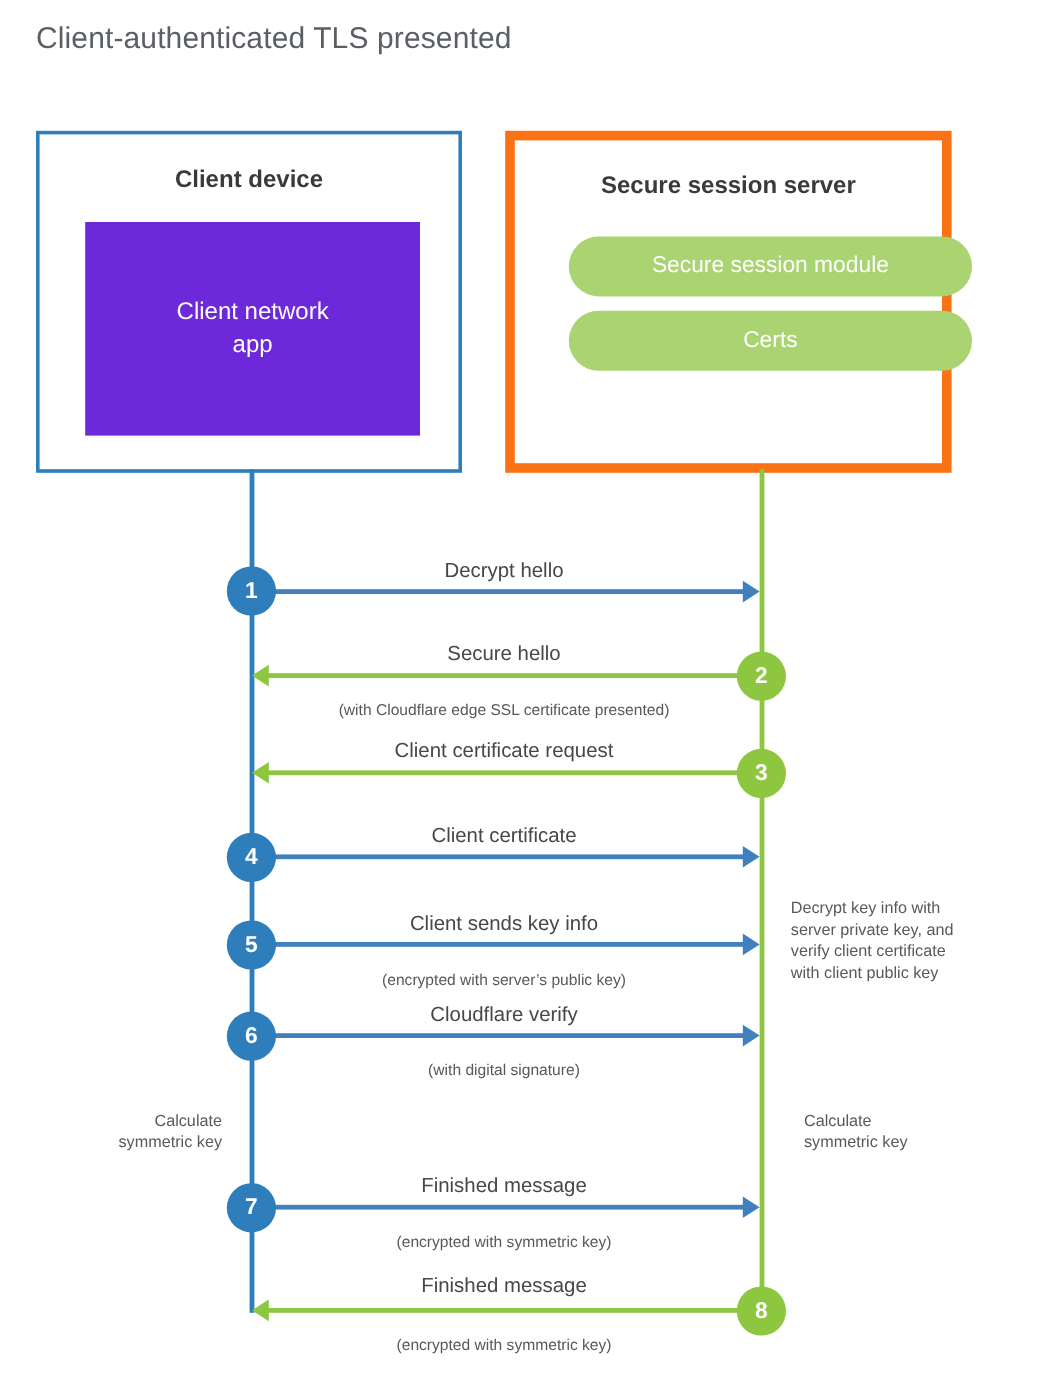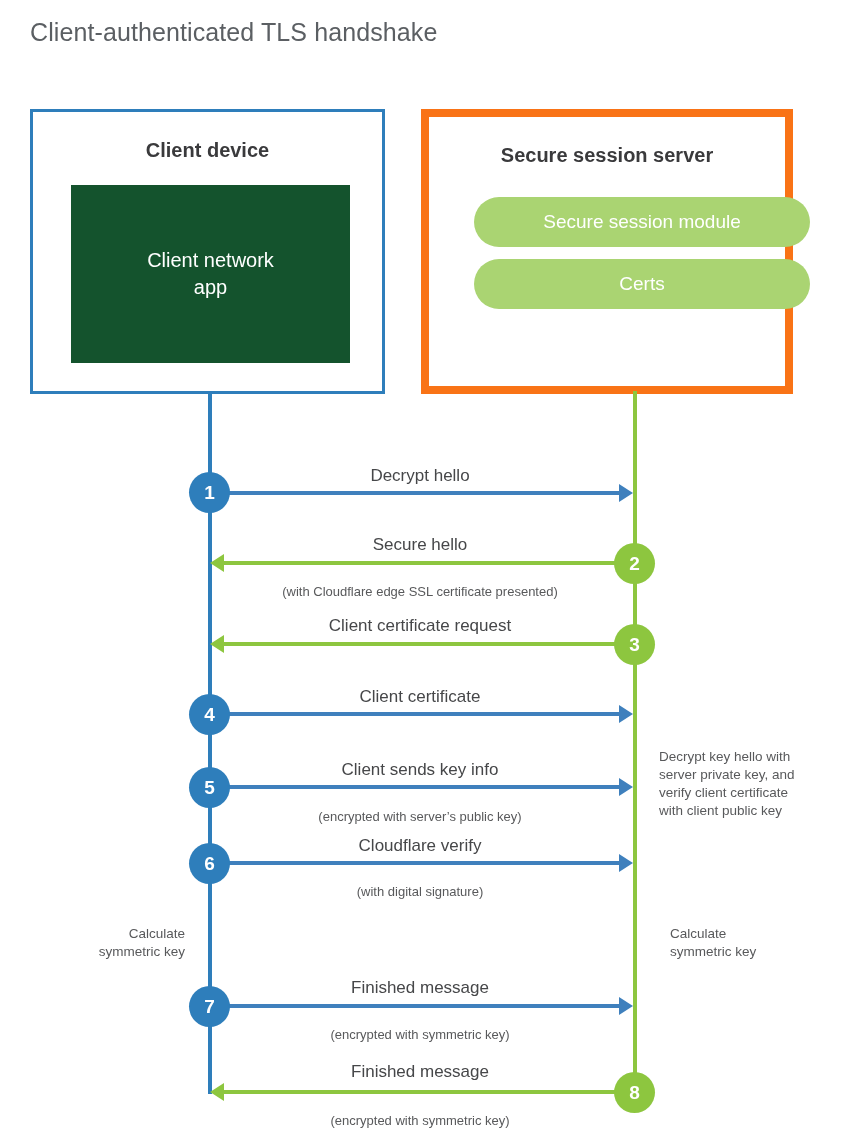--- a/index.html
+++ b/index.html
@@ -21,21 +21,21 @@
   
   .entity{position:absolute;background:#ffffff;box-sizing:border-box;}
   .entity.client{left:30px;top:109px;width:355px;height:285px;border:3px solid #2e7ebb;}
   .entity.server{left:421px;top:109px;width:372px;height:285px;border:8px solid #f97316;}
   .entity-title{
     position:absolute;left:0;right:0;top:27px;
     text-align:center;font-size:20px;font-weight:bold;color:#3a3a3c;
   }
   .client-app{
     position:absolute;left:38px;top:73px;width:279px;height:178px;
-    background:#14532d;color:#ffffff;font-size:20px;line-height:27px;
+    background:#6d28d9;color:#ffffff;font-size:20px;line-height:27px;
     display:flex;align-items:center;justify-content:center;text-align:center;
   }
   .server-bar{
     position:absolute;left:45px;width:336px;height:50px;
     background:#aad472;color:#ffffff;font-size:19px;
     display:flex;align-items:center;justify-content:center;text-align:center;border-radius:25px;
   }
   .server-bar.b0{top:80px;}
   .server-bar.b1{top:142px;}
   .server-bar.b2{top:203px;}
@@ -76,21 +76,21 @@
     position:absolute;color:#58595b;font-size:13.5px;line-height:18px;
   }
   .side-note.left{text-align:right;}
   .side-note.right{text-align:left;}
 </style>
 </head>
 <body>
 
 <div id="stage">
 
-  <div class="page-title">Client-authenticated TLS handshake</div>
+  <div class="page-title">Client-authenticated TLS presented</div>
 
   <div class="entity client">
     <div class="entity-title">Client device</div>
     <div class="client-app">
       <div>
         <div>Client network</div>
         <div>app</div>
       </div>
     </div>
   </div>
@@ -137,21 +137,21 @@
   <div class="step-circle blue" style="left:189px;top:767px;">5</div>
 
   <div class="msg-label" style="left:220px;top:836px;width:400px;">Cloudflare verify</div>
   <div class="arrow blue" style="left:210px;top:861px;width:410px;">
       <span class="head"></span>
     </div>
   <div class="msg-sub" style="left:220px;top:872px;width:400px;">(with digital signature)</div>
   <div class="step-circle blue" style="left:189px;top:843px;">6</div>
 
   <div class="side-note right" style="left:659px;top:748px;width:190px;">
-    <div>Decrypt key hello with</div>
+    <div>Decrypt key info with</div>
     <div>server private key, and</div>
     <div>verify client certificate</div>
     <div>with client public key</div>
   </div>
 
   <div class="side-note left" style="left:25px;top:925px;width:160px;">
     <div>Calculate</div>
     <div>symmetric key</div>
   </div>
   <div class="side-note right" style="left:670px;top:925px;width:175px;">

